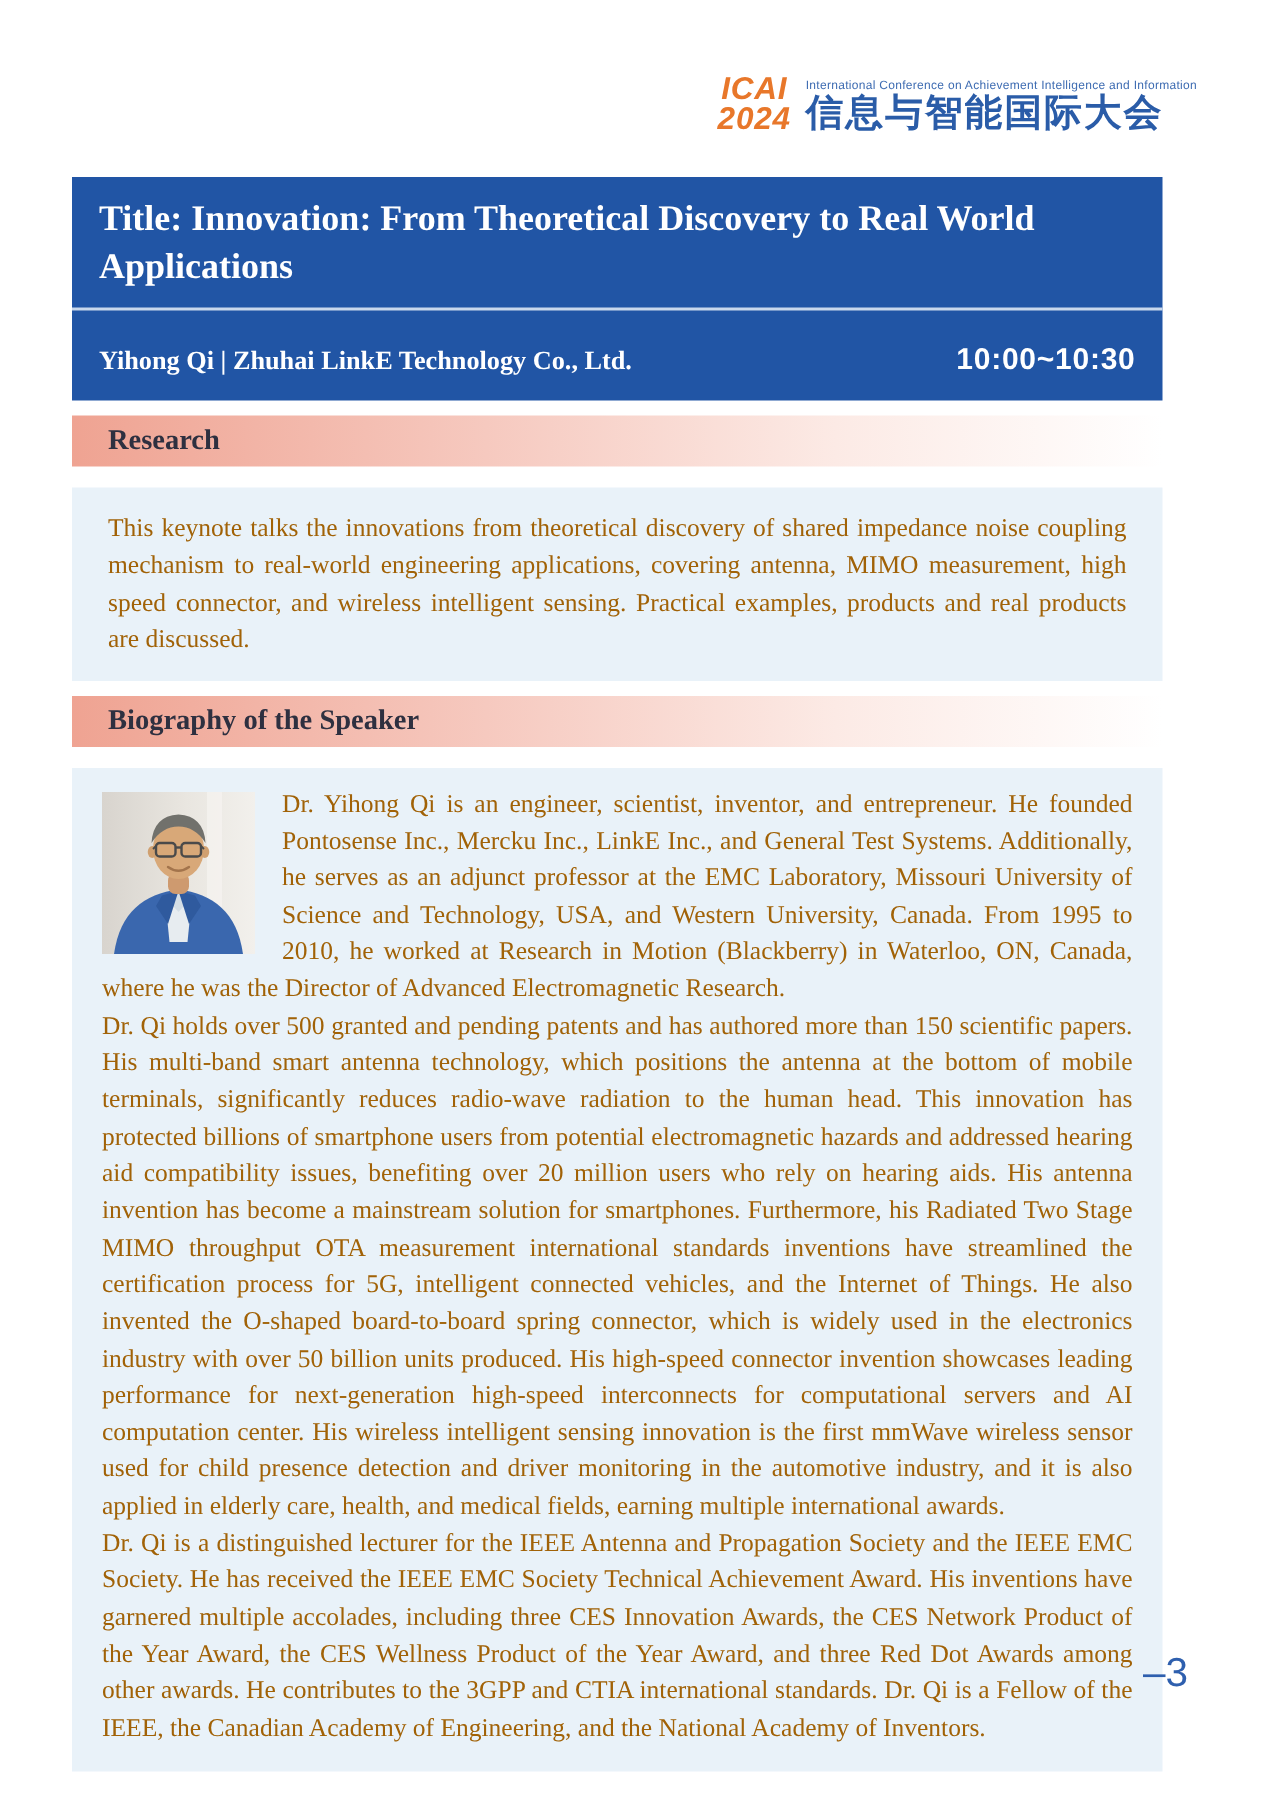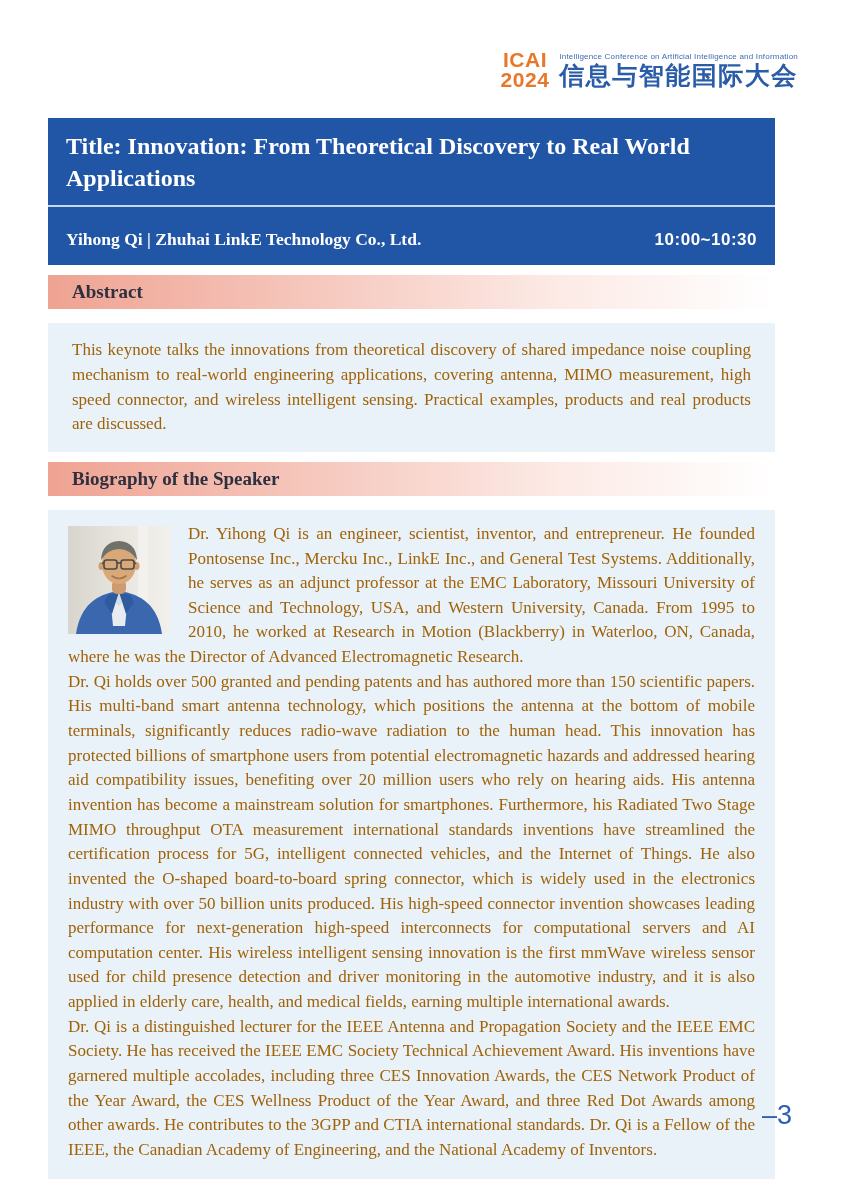--- a/index.html
+++ b/index.html
@@ -13,21 +13,21 @@
     overflow:hidden;
   }
 
   
   .logo {
     position:absolute; top:50px; right:57px;
     display:flex; align-items:center;
   }
   .logo-mark {
     font-family:"Liberation Sans", sans-serif;
-    font-weight:800; 
+    font-weight:800; font-style:italic;
     color:#E8772A; font-size:21px; line-height:0.95;
     text-align:center; margin-right:10px; letter-spacing:0.5px;
   }
   .logo-right { display:flex; flex-direction:column; }
   .logo-sub {
     font-family:"Liberation Sans", sans-serif;
     font-size:8px; color:#3E6CB2; letter-spacing:0.2px; margin-bottom:2px;
   }
   .logo-zh {
     font-family:"Liberation Sans", sans-serif;
@@ -45,21 +45,21 @@
     font-size:24px; font-weight:bold; line-height:1.32;
   }
   .banner-divider { height:2px; background:#C9D8EC; }
   .banner-meta {
     display:flex; justify-content:space-between; align-items:center;
     padding:22px 18px 15px;
   }
   .speaker-name { font-size:17.5px; font-weight:bold; }
   .session-time {
     font-family:"Liberation Sans", sans-serif;
-    font-size:17px; font-weight:bold; letter-spacing:0.5px;
+    font-size:20px; font-weight:bold; letter-spacing:0.5px;
   }
 
   
   .section-header {
     margin-top:10px; height:34px;
     display:flex; align-items:center; padding-left:24px;
     background:linear-gradient(90deg,#EFA392 0%,#F6C9BF 38%,#FCEAE5 70%,#FFFFFF 100%);
   }
   .section-heading { font-size:19px; font-weight:bold; color:#2E3040; }
 
@@ -88,38 +88,38 @@
 <body>
 
 <div class="page">
 
   <div class="logo">
     <div class="logo-mark">
       <div>ICAI</div>
       <div>2024</div>
     </div>
     <div class="logo-right">
-      <span class="logo-sub">Intelligence Conference on Artificial Intelligence and Information</span>
+      <span class="logo-sub">International Conference on Achievement Intelligence and Information</span>
       <span class="logo-zh">信息与智能国际大会</span>
     </div>
   </div>
 
   <div class="content">
 
     <div class="banner">
       <div class="banner-title">Title: Innovation: From Theoretical Discovery to Real World Applications</div>
       <div class="banner-divider"></div>
       <div class="banner-meta">
         <span class="speaker-name">Yihong Qi | Zhuhai LinkE Technology Co., Ltd.</span>
         <span class="session-time">10:00~10:30</span>
       </div>
     </div>
 
     <div class="section-header">
-      <span class="section-heading">Abstract</span>
+      <span class="section-heading">Research</span>
     </div>
     <div class="panel">
       <p>This keynote talks the innovations from theoretical discovery of shared impedance noise coupling mechanism to real-world engineering applications, covering antenna, MIMO measurement, high speed connector, and wireless intelligent sensing. Practical examples, products and real products are discussed.</p>
     </div>
 
     <div class="section-header" style="">
       <span class="section-heading">Biography of the Speaker</span>
     </div>
     <div class="panel bio-panel">
       <svg class="photo" viewBox="0 0 102 108" aria-hidden="true">

